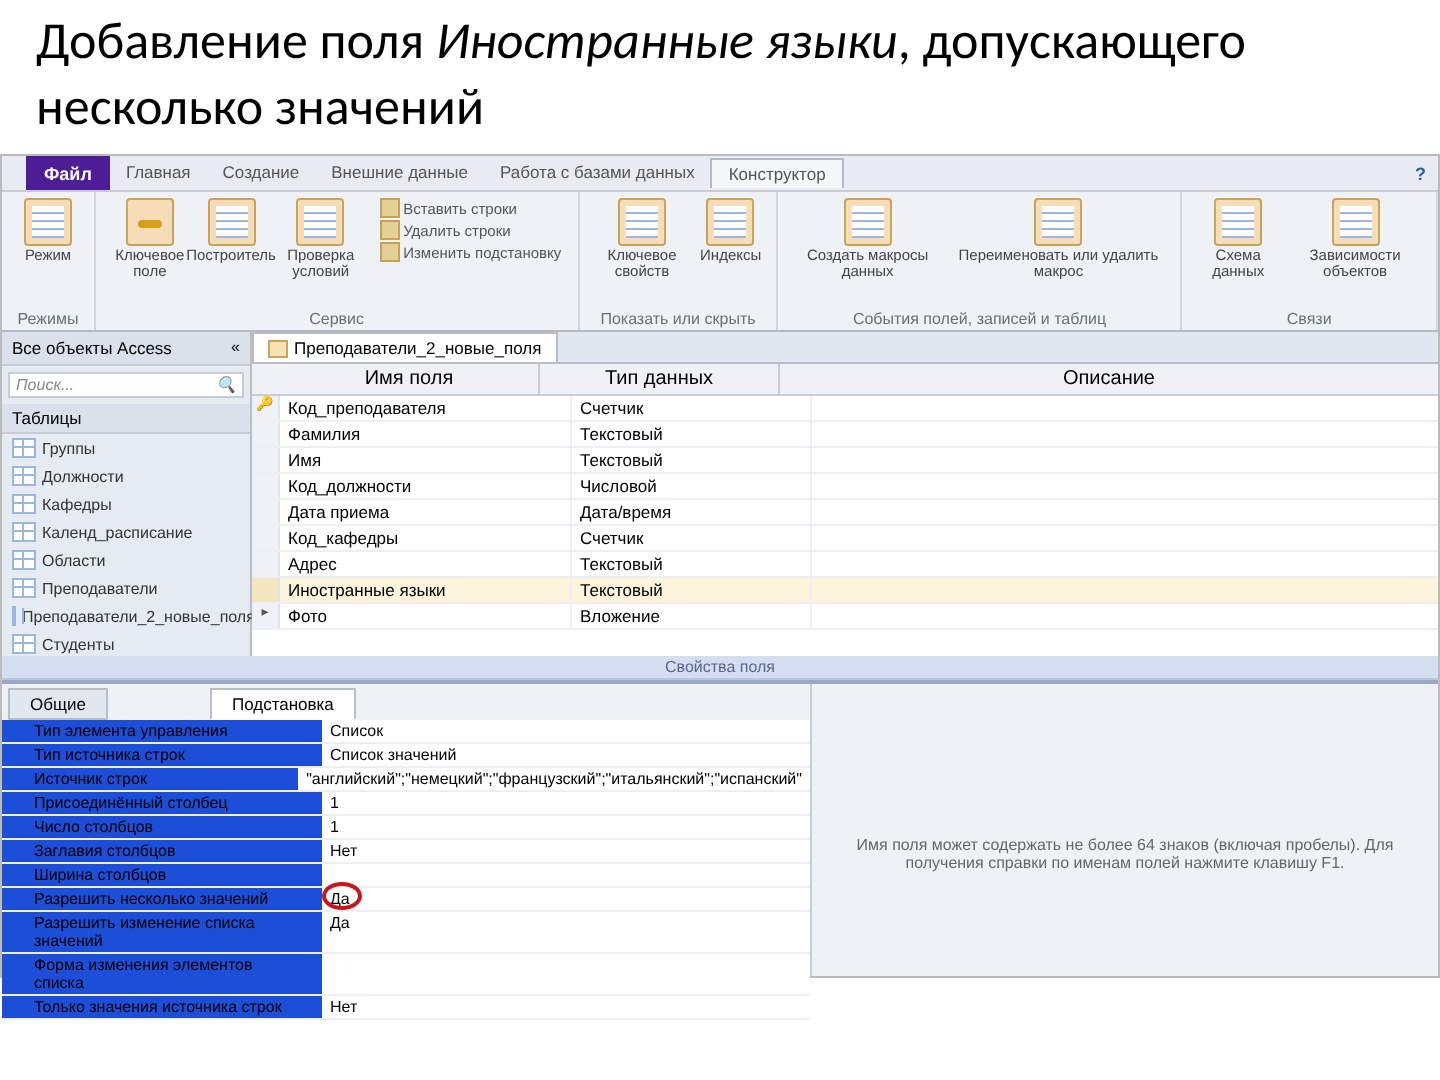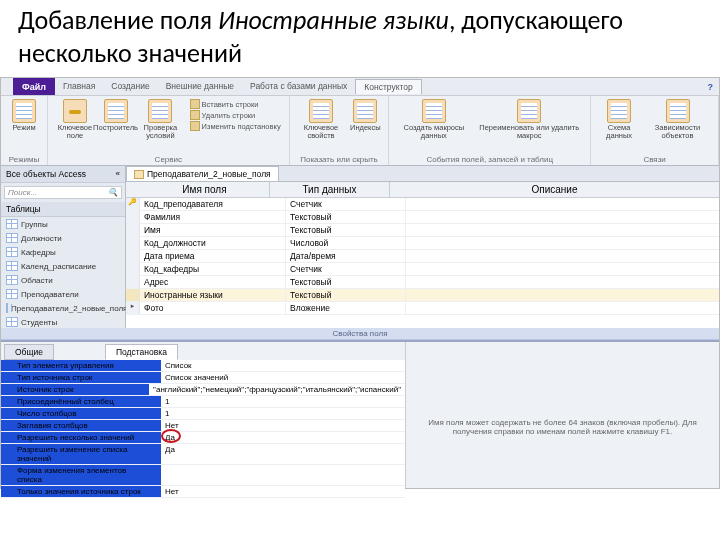--- a/index.html
+++ b/index.html
@@ -301,20 +301,24 @@
             </div>
             <div class="prow">
               <div class="pl">Число столбцов</div>
               <div class="pv">1</div>
             </div>
             <div class="prow">
               <div class="pl">Заглавия столбцов</div>
               <div class="pv">Нет</div>
             </div>
             <div class="prow">
+              <div class="pl">Ширина столбцов</div>
+              <div class="pv"></div>
+            </div>
+            <div class="prow">
               <div class="pl">Разрешить несколько значений</div>
               <div class="pv">Да<span class="circ"></span></div>
             </div>
             <div class="prow">
               <div class="pl">Разрешить изменение списка значений</div>
               <div class="pv">Да</div>
             </div>
             <div class="prow">
               <div class="pl">Форма изменения элементов списка</div>
               <div class="pv"></div>

